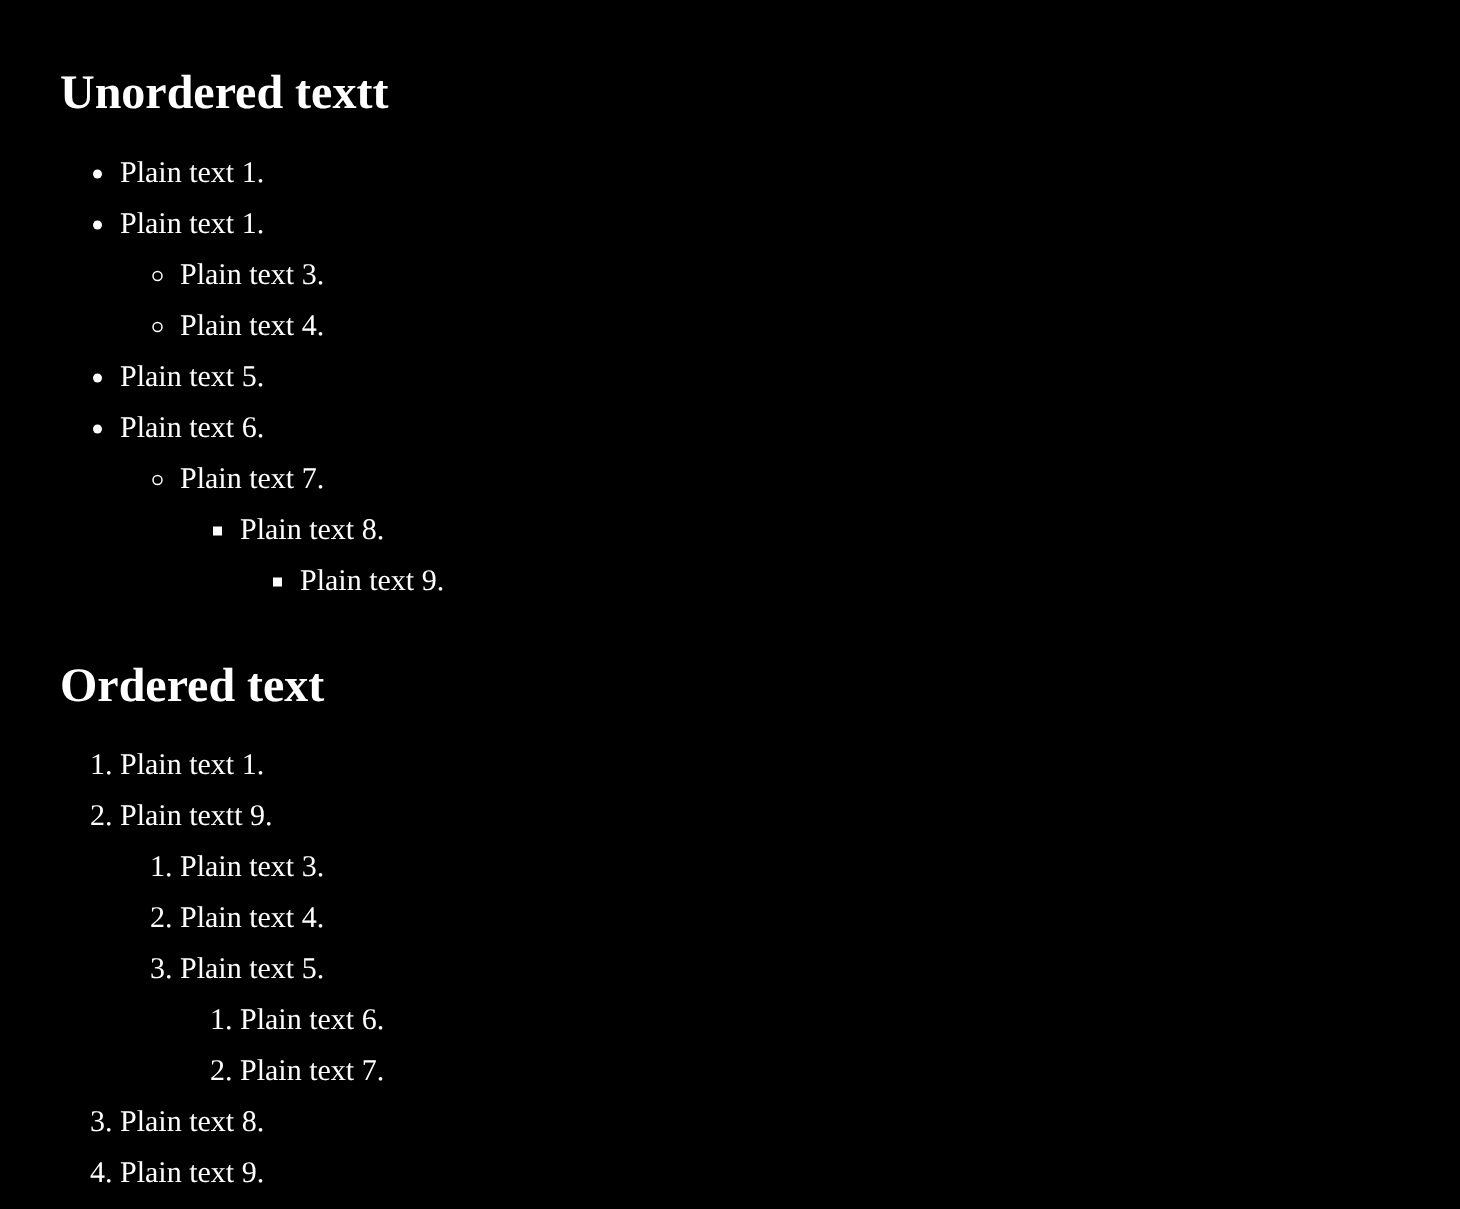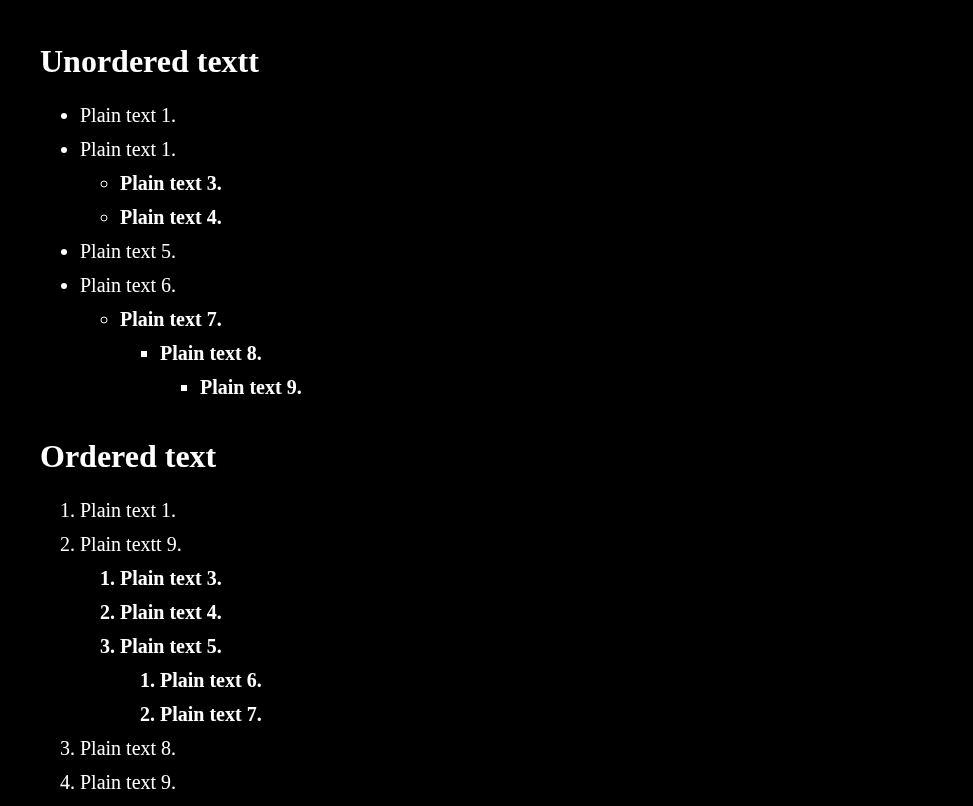--- a/index.html
+++ b/index.html
@@ -15,21 +15,20 @@
       font-size: 32px;
       font-weight: bold;
       margin: 16px 0 12px 0;
     }
     ul, ol {
       margin: 8px 0 28px 0;
       padding-left: 40px;
     }
     ul ul, ul ol, ol ul, ol ol {
       margin: 0;
-      font-weight: bold;
     }
     li {
       margin: 2px 0;
     }
     ul { list-style-type: disc; }
     ul ul { list-style-type: circle; }
     ul ul ul { list-style-type: square; }
     ul ul ul ul { list-style-type: square; }
     ol { list-style-type: decimal; }
   </style>

